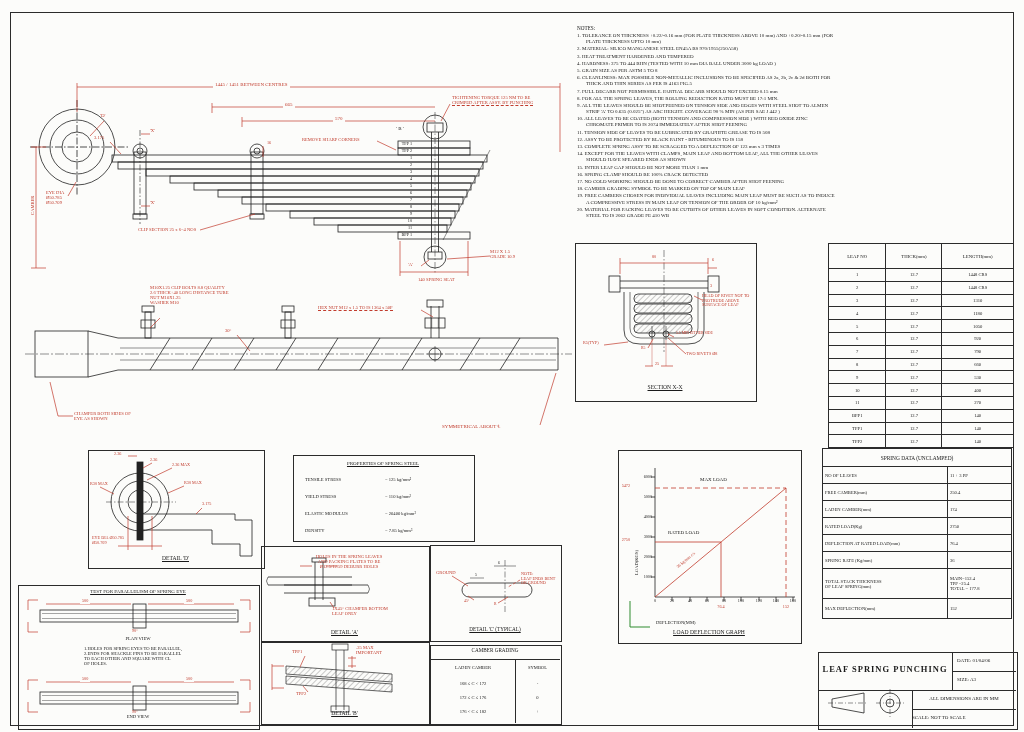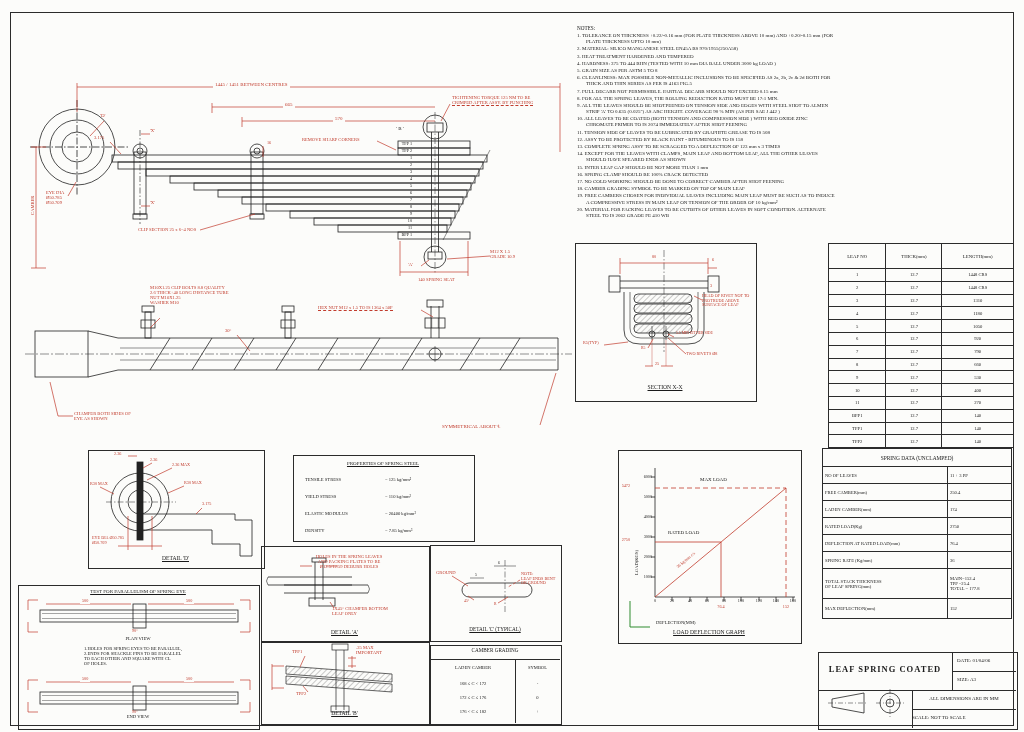--- a/index.html
+++ b/index.html
@@ -662,18 +662,18 @@
         </tr>
   </tbody>
     </table>
 
   <div class="box" style="left:818px;top:652px;width:198px;height:76px;"></div>
   <div style="position:absolute;left:952px;top:652px;width:0;height:38px;border-left:1px solid #2b2b2b;"></div>
   <div style="position:absolute;left:952px;top:671px;width:64px;height:0;border-top:1px solid #2b2b2b;"></div>
   <div style="position:absolute;left:818px;top:690px;width:198px;height:0;border-top:1px solid #2b2b2b;"></div>
   <div style="position:absolute;left:912px;top:690px;width:0;height:38px;border-left:1px solid #2b2b2b;"></div>
   <div style="position:absolute;left:912px;top:709px;width:104px;height:0;border-top:1px solid #2b2b2b;"></div>
-  <div class="t f8 c" style="left:818px;top:665px;width:134px;font-weight:bold;letter-spacing:1px;">LEAF  SPRING  COATED</div>
+  <div class="t f8 c" style="left:818px;top:665px;width:134px;font-weight:bold;letter-spacing:1px;">LEAF  SPRING  PUNCHING</div>
   <div class="t f5" style="left:957px;top:658px;">DATE: 01/04/06</div>
   <div class="t f5" style="left:957px;top:677px;">SIZE: A3</div>
   <div class="t f5 c" style="left:912px;top:696px;width:104px;">ALL DIMENSIONS ARE IN MM</div>
   <div class="t f5 c" style="left:912px;top:715px;">SCALE: NOT TO SCALE</div>
 </div>
 
 </body></html>

